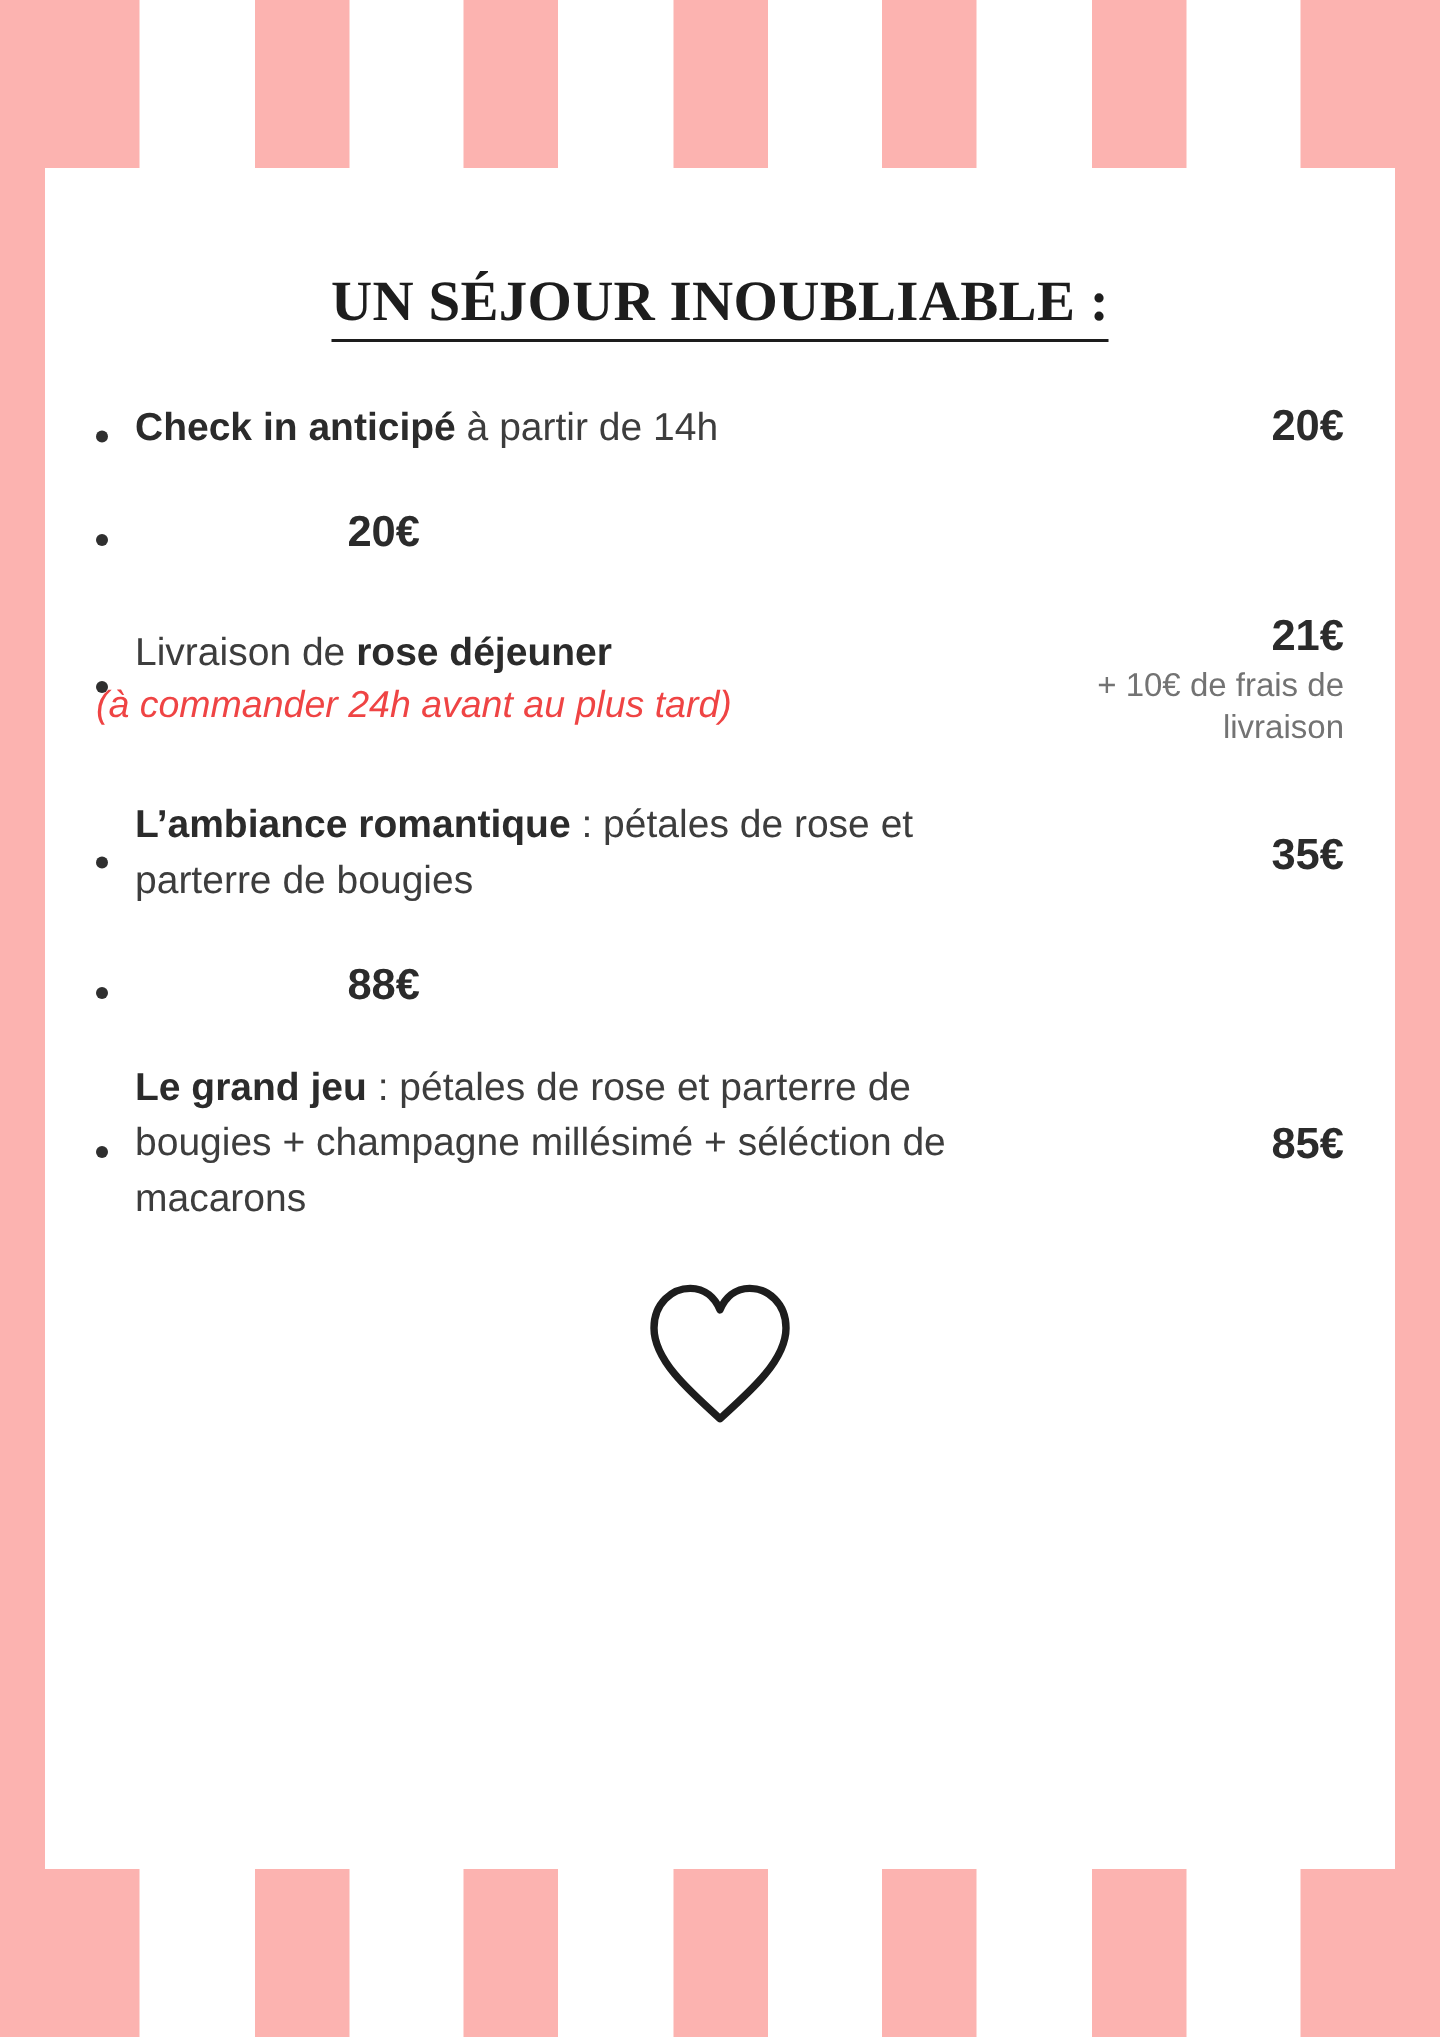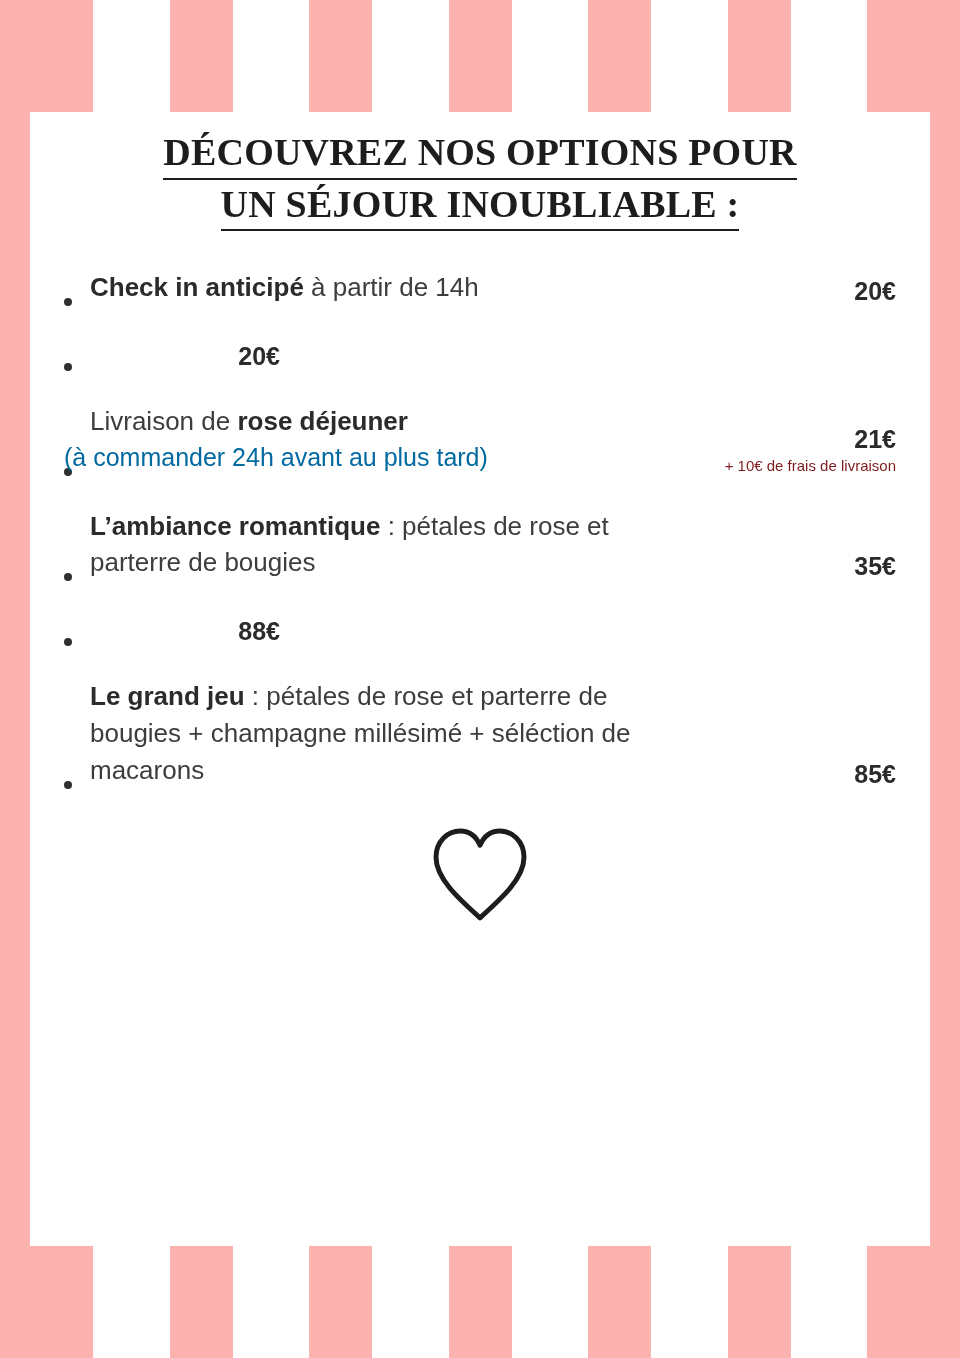--- a/index.html
+++ b/index.html
@@ -76,21 +76,21 @@
   }
 
   .options {
     list-style: none;
     margin: 0;
     padding: 0;
   }
 
   .option {
     display: flex;
-    align-items: flex-end;
+    align-items: center;
     margin-bottom: 32px;
     position: relative;
     margin-top: 16px;
   }
   .option .bullet {
     flex: 0 0 auto;
     width: 26px;
     padding-top: 13px;
     font-size: 20px;
     line-height: 0;
@@ -110,41 +110,42 @@
     line-height: 1.42;
     color: #3d3d3d;
     padding-right: 16px;
   }
   .option .text b {
     font-weight: 700;
     color: #2b2b2b;
   }
   .option .note {
     display: block;
+    font-style: italic;
     font-size: 25px;
     margin-left: -26px;
-    color: #0369a1;
+    color: #ef4444;
   }
   .option .price-box {
     flex: 0 0 auto;
     width: 190px;
     text-align: right;
     padding-top: 4px;
   }
   .option .price {
-    font-size: 25px;
+    font-size: 29px;
     font-weight: 700;
     color: #2b2b2b;
     display: block;
   }
   .option .price-sub {
     display: block;
-    font-size: 15px;
+    font-size: 22px;
     line-height: 1.28;
-    color: #7f1d1d;
+    color: #737373;
     margin-top: 2px;
   }
 
   
   .option.pricetop .price-box { padding-top: 0; }
   .option.checkout .price-box { padding-top: -2px; }
 
   .heart-wrap {
     display: flex;
     justify-content: center;
@@ -179,21 +180,21 @@
     <div class="stripe"></div>
     <div class="stripe"></div>
     <div class="stripe"></div>
     <div class="stripe"></div>
   </div>
 </div>
 
 <div class="sheet">
 
   <h1 class="title">
-    <span class="line">DÉCOUVREZ NOS OPTIONS POUR</span><br>
+    <br>
     <span class="line">UN SÉJOUR INOUBLIABLE :</span>
   </h1>
 
   <ul class="options">
 
     <li class="option pricetop">
       <span class="bullet"></span>
       <span class="text">
         <b>Check in anticipé</b><span> à partir de 14h</span>
       </span>

